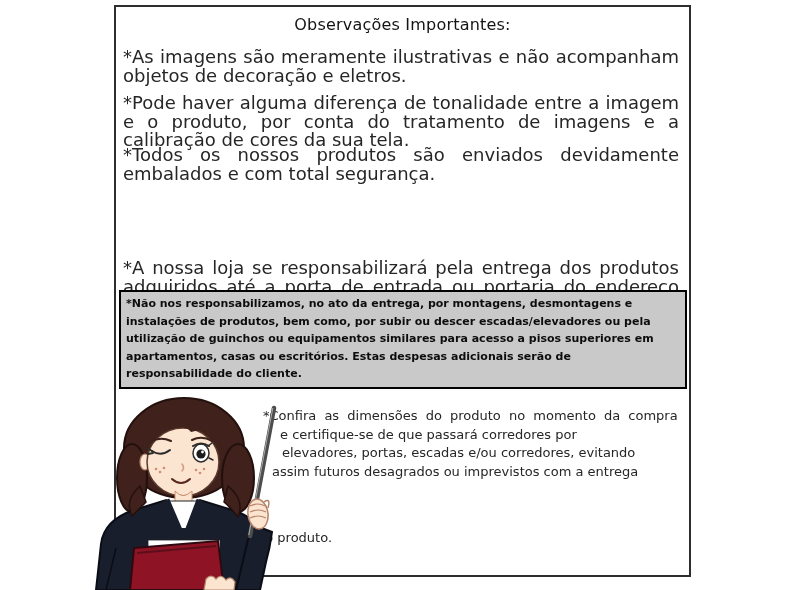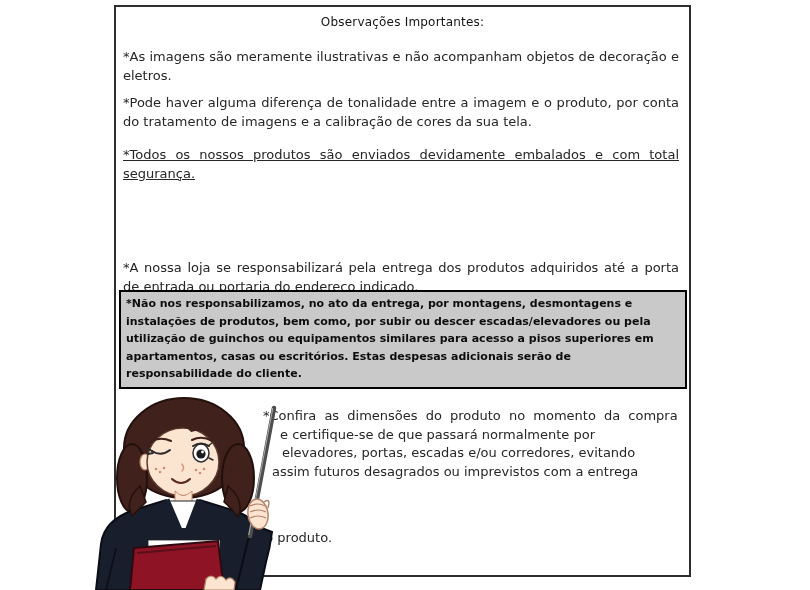--- a/index.html
+++ b/index.html
@@ -6,28 +6,28 @@
   .stage{
     position:relative;width:810px;height:590px;background:#ffffff;
     overflow:hidden;font-family:"DejaVu Sans","Liberation Sans",sans-serif;
   }
   .frame{
     position:absolute;left:114px;top:5px;width:577px;height:572px;
     box-sizing:border-box;border:2px solid #2e2e2e;background:#fff;
   }
   .title{
     position:absolute;top:8px;left:0;right:0;margin:0;
-    text-align:center;font-size:12px;font-weight:400;color:#141414;
+    text-align:center;font-size:16px;font-weight:400;color:#141414;
     letter-spacing:.2px;
   }
   .para{
     position:absolute;left:7px;width:556px;margin:0;
-    font-size:13px;line-height:18.5px;color:#262626;text-align:justify;
+    font-size:18px;line-height:18.5px;color:#262626;text-align:justify;
   }
-  .p0{top:41px;} .p1{top:87px;} .p2{top:139px;text-decoration:underline;} .p3{top:184px;} .p4{top:244px;margin-top:8px;}
+  .p0{top:41px;} .p1{top:87px;} .p2{top:139px;} .p3{top:184px;} .p4{top:244px;margin-top:8px;}
   .highlight{
     position:absolute;left:3px;top:283px;width:568px;box-sizing:border-box;
     border:2px solid #000;background:#c9c9c9;
     padding:3px 22px 4px 5px;margin:0;
     font-size:11px;font-weight:bold;line-height:17.5px;color:#0d0d0d;
     text-align:left;
   }
   .final-note{
     position:absolute;left:141px;top:400px;width:434px;
     font-size:13px;line-height:18.5px;color:#262626;
@@ -52,21 +52,21 @@
 
     <p class="para p0">*As imagens são meramente ilustrativas e não acompanham objetos de decoração e eletros.</p>
     <p class="para p1">*Pode haver alguma diferença de tonalidade entre a imagem e o produto, por conta do tratamento de imagens e a calibração de cores da sua tela.</p>
     <p class="para p2">*Todos os nossos produtos são enviados devidamente embalados e com total segurança.</p>
     <p class="para p4">*A nossa loja se responsabilizará pela entrega dos produtos adquiridos até a porta de entrada ou portaria do endereço indicado.</p>
 
     <p class="highlight">*Não nos responsabilizamos, no ato da entrega, por montagens, desmontagens e instalações de produtos, bem como, por subir ou descer escadas/elevadores ou pela utilização de guinchos ou equipamentos similares para acesso a pisos superiores em apartamentos, casas ou escritórios. Estas despesas adicionais serão de responsabilidade do cliente.</p>
 
     <div class="final-note">
       <div class="fn-line fn-0">*Confira as dimensões do produto no momento da compra</div>
-      <div class="fn-line fn-1">e certifique-se de que passará normalmente por</div>
+      <div class="fn-line fn-1">e certifique-se de que passará corredores por</div>
       <div class="fn-line fn-2">elevadores, portas, escadas e/ou corredores, evitando</div>
       <div class="fn-line fn-3">assim futuros desagrados ou imprevistos com a entrega</div>
       <div class="fn-line fn-4">do produto.</div>
     </div>
   </div>
 
   <svg class="illustration" viewBox="0 0 190 194" aria-hidden="true">
 
     <g stroke="#23100c" stroke-width="2" fill="#40211b">
       <ellipse cx="96" cy="52" rx="60" ry="50"></ellipse>

